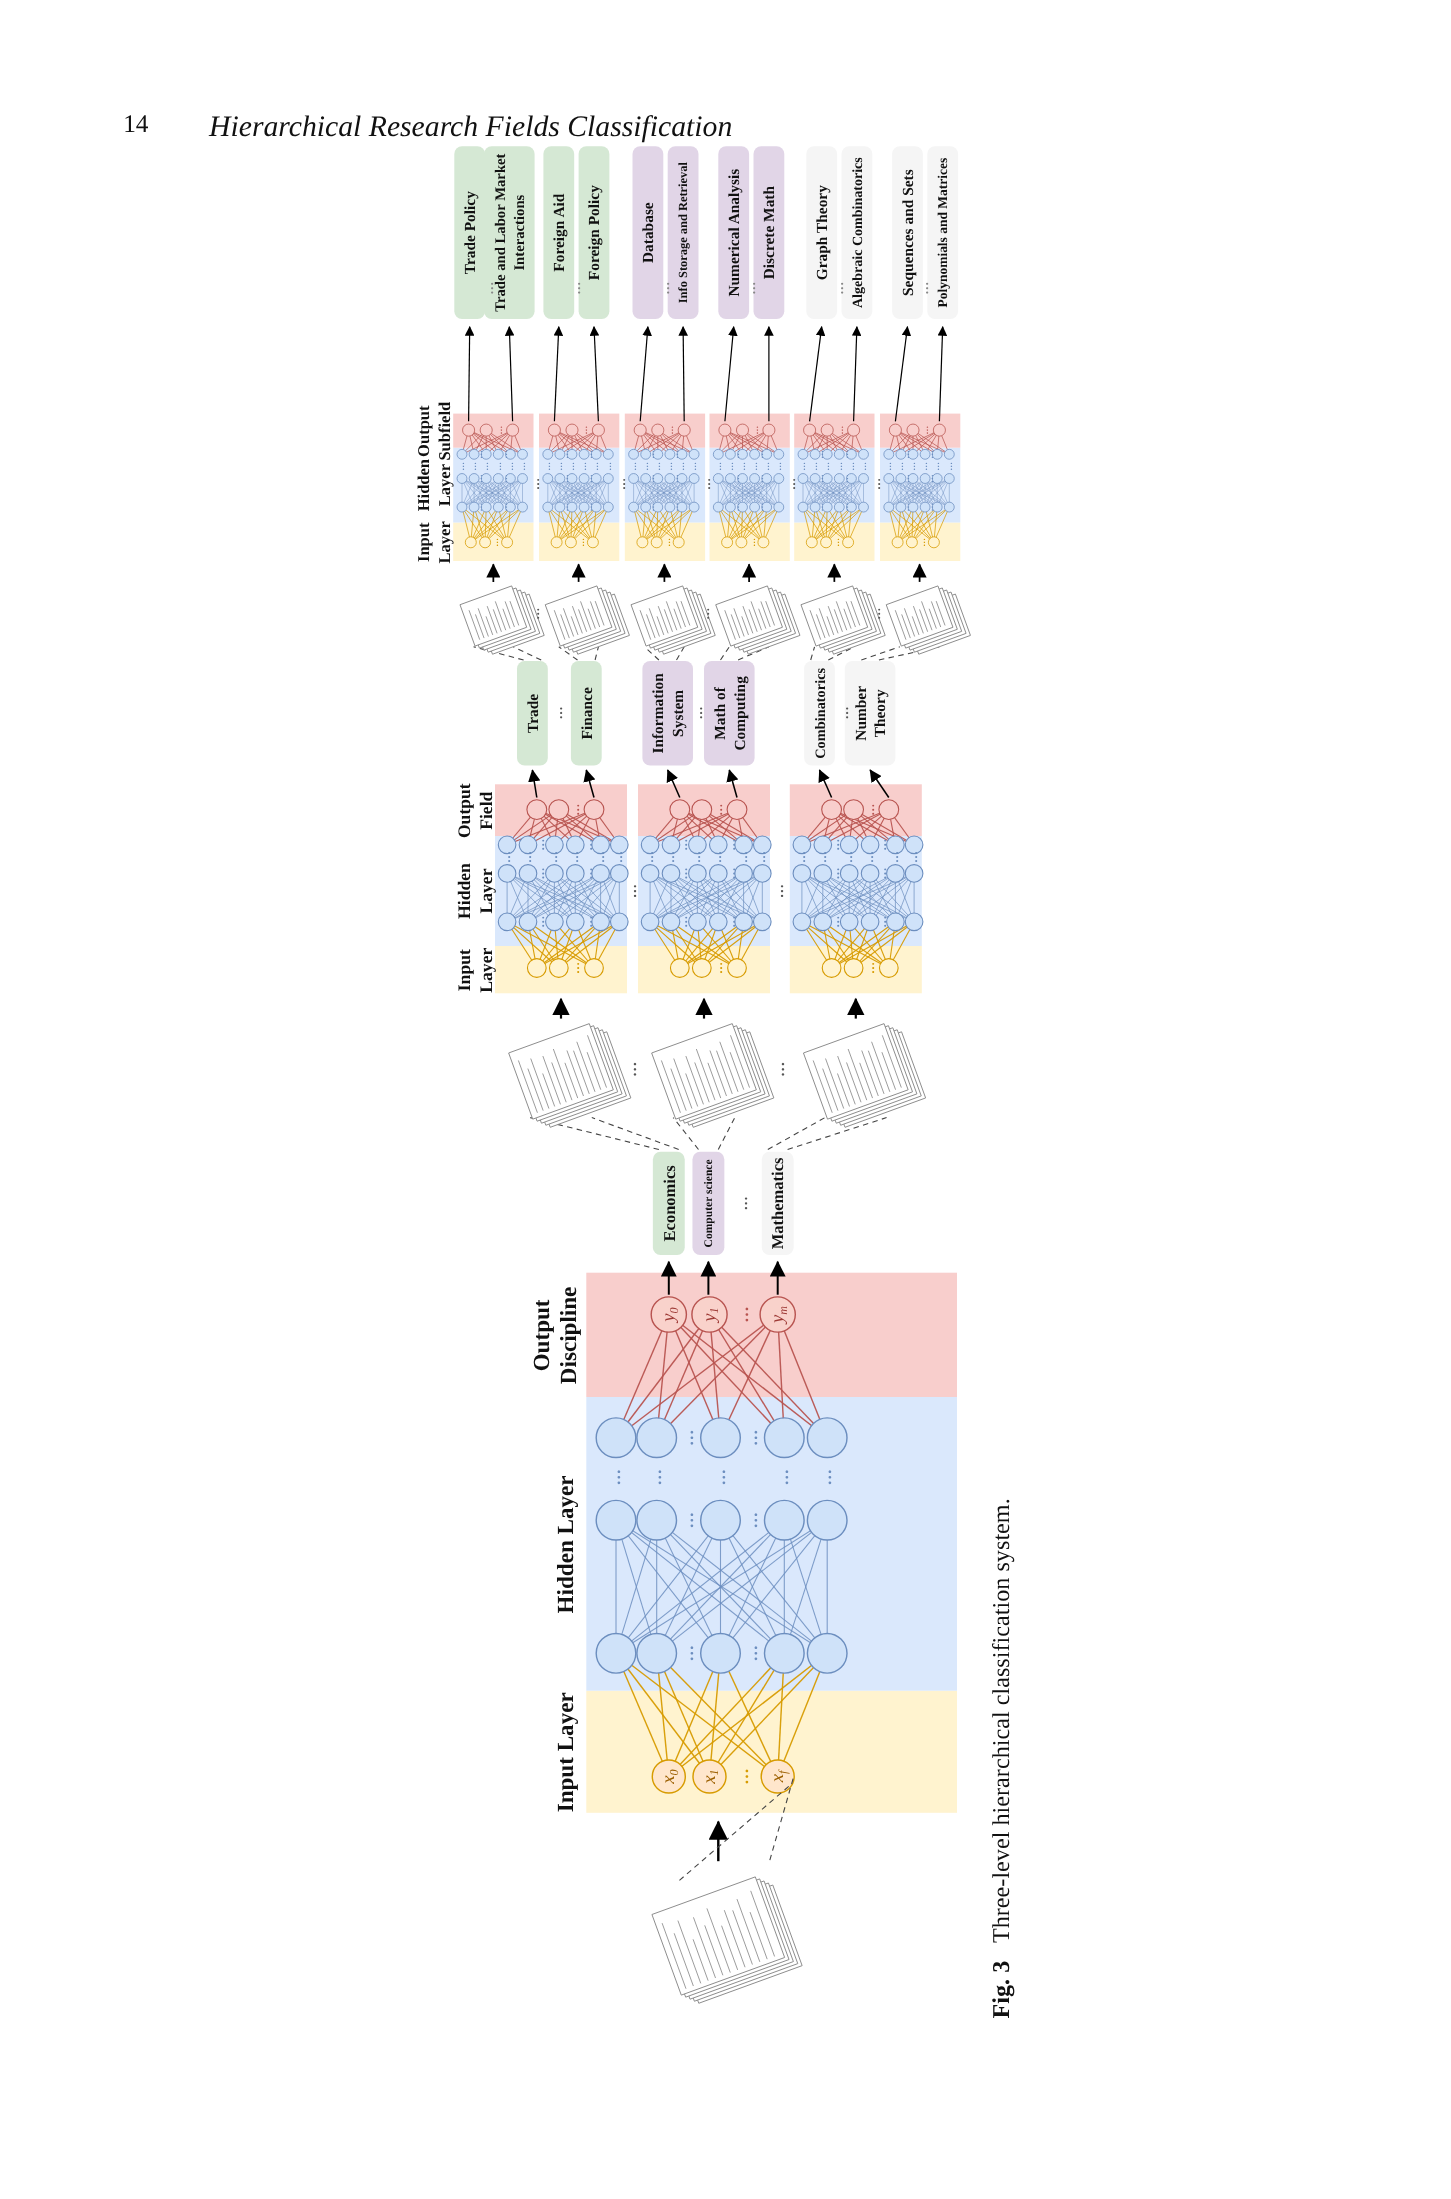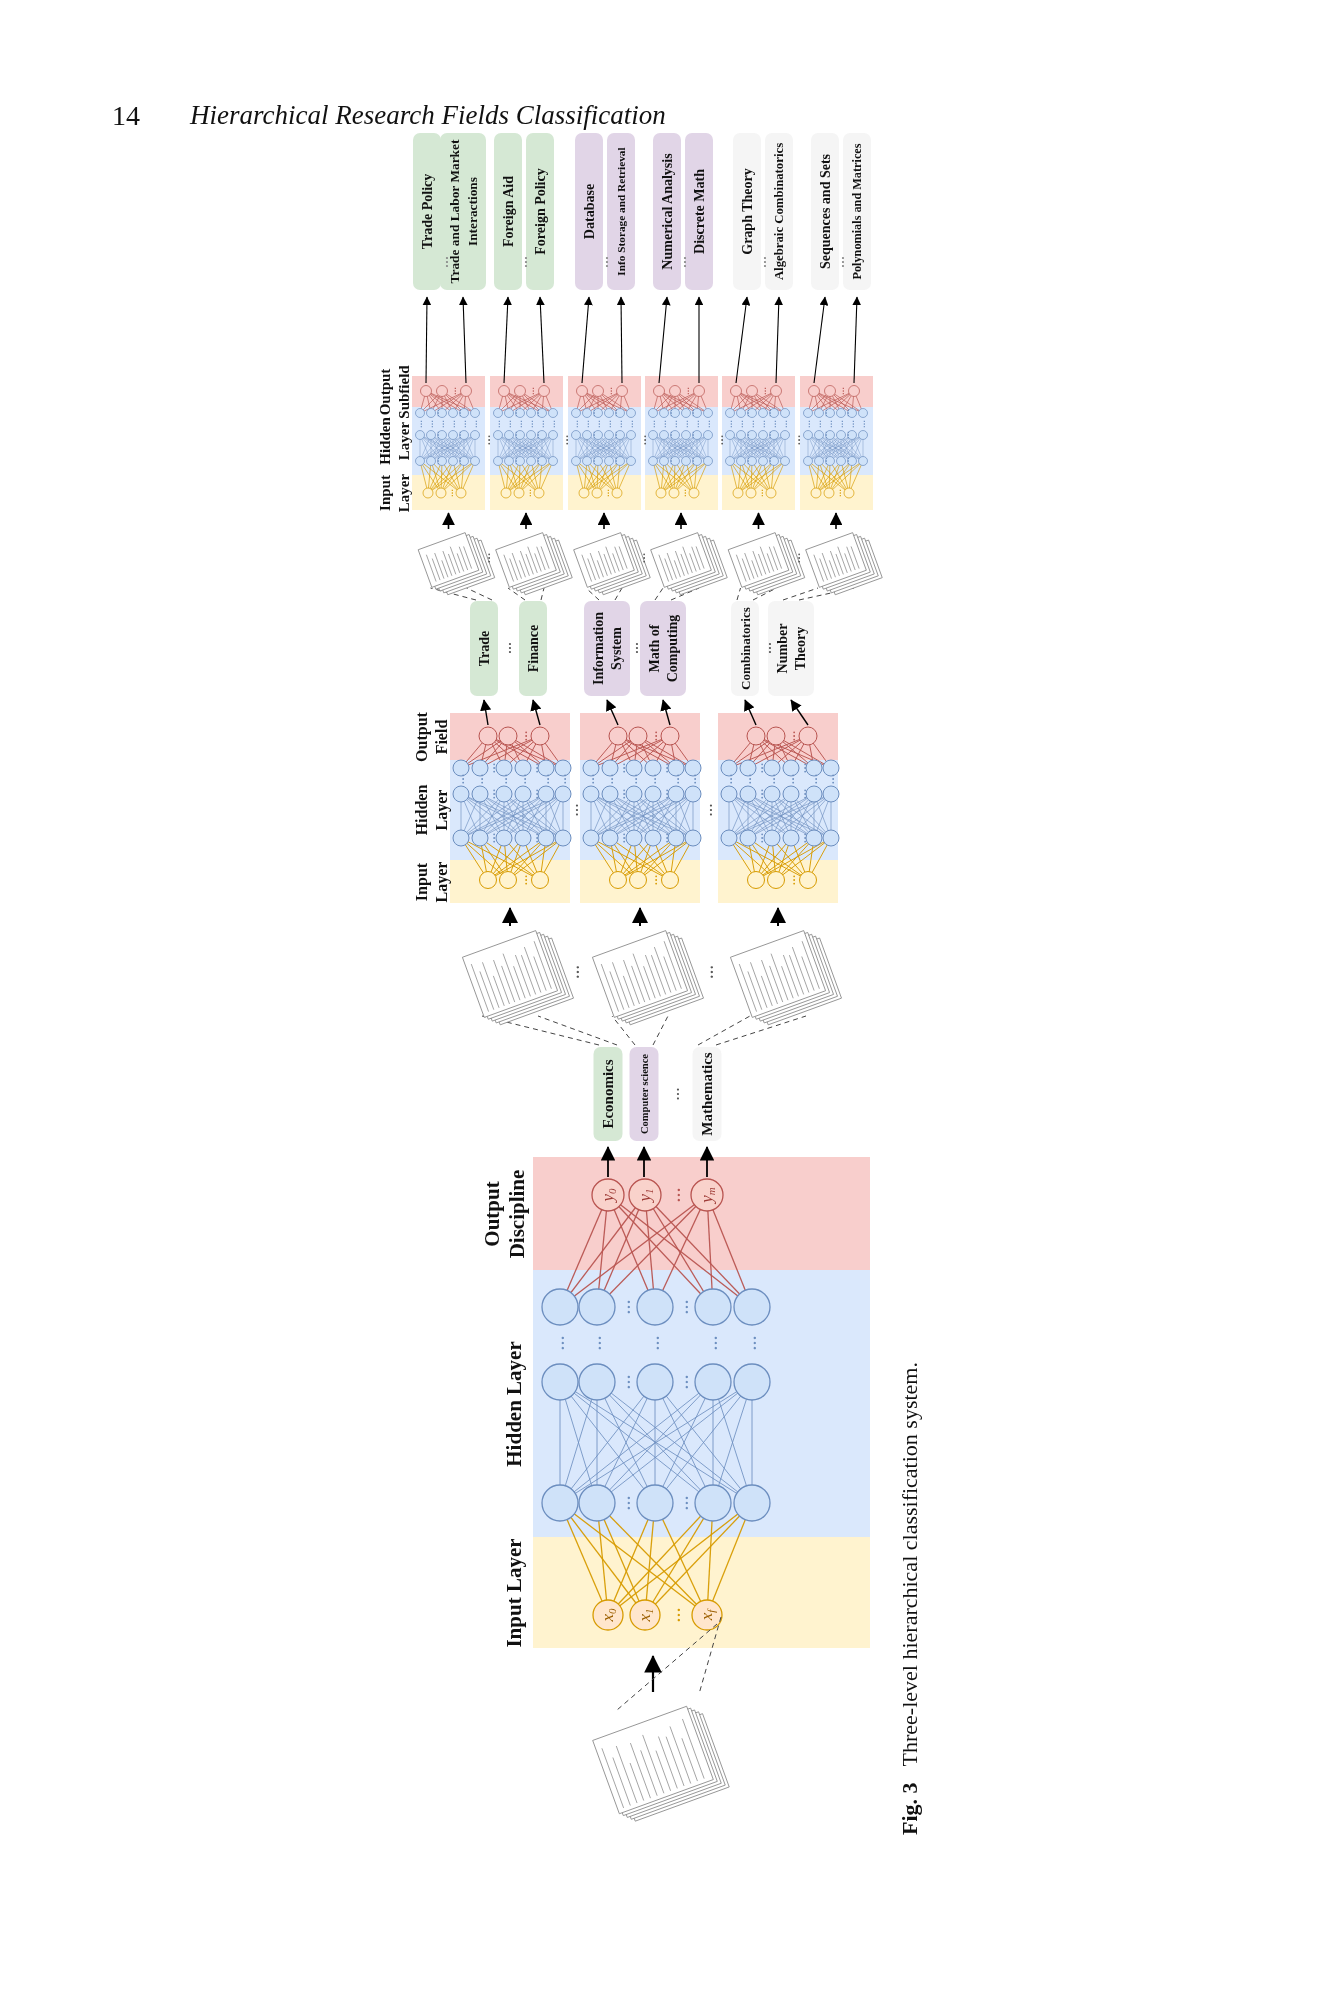--- a/index.html
+++ b/index.html
@@ -1,20 +1,20 @@
 <!DOCTYPE html>
 <html><head>
 <meta charset="utf-8">
 <style>
   html,body{margin:0;padding:0;}
   body{
     width:1319px;height:1999px;background:#ffffff;position:relative;overflow:hidden;
     font-family:"Liberation Serif","DejaVu Serif",serif;color:#111;
   }
-  .hdr-num{position:absolute;left:112px;top:100px;font-size:28px;}
+  .hdr-num{position:absolute;left:112px;top:100px;font-size:23px;}
   .hdr-title{position:absolute;left:190px;top:100px;font-size:27px;font-style:italic;}
   .figwrap{
     position:absolute;left:365px;top:120px;width:1740px;height:580px;
     transform:rotate(-90deg) translateX(-1740px);transform-origin:0 0;
   }
   .figwrap svg{position:absolute;left:0;top:0;}
   svg text{font-family:"Liberation Serif","DejaVu Serif",serif;}
   .caption{position:absolute;left:25px;top:532px;font-size:22px;white-space:nowrap;}
   .caption b{margin-right:16px;}
 </style>

